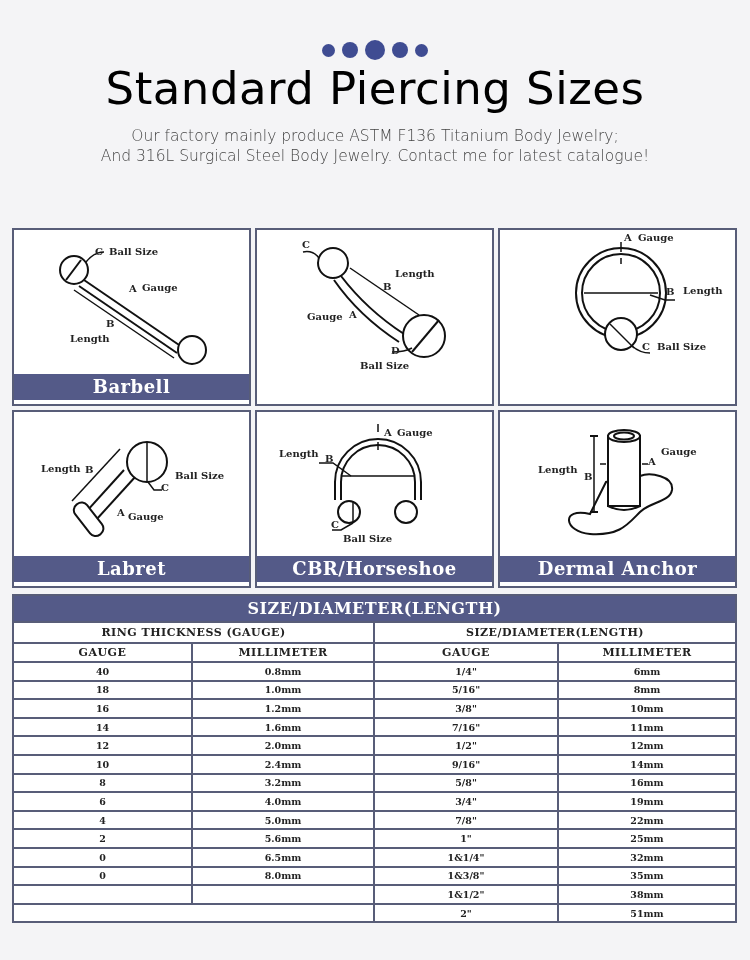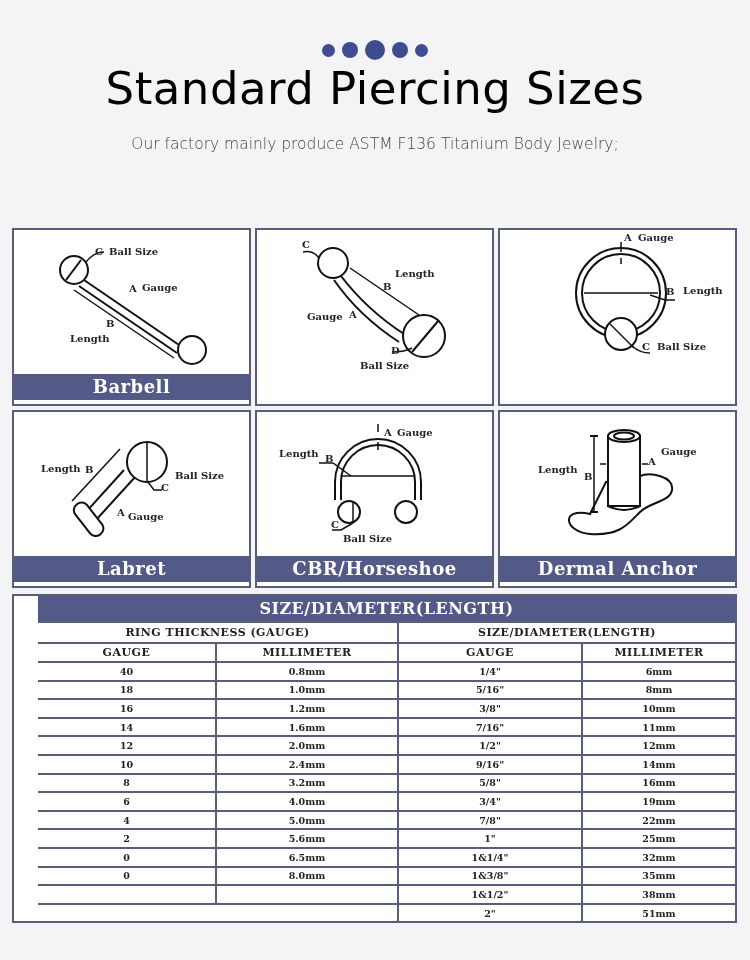--- a/index.html
+++ b/index.html
@@ -1,26 +1,26 @@
 <!DOCTYPE html>
 <html><head>
 <meta charset="utf-8">
 <style>
   html, body { margin:0; padding:0; }
   body { width:750px; height:960px; background:#f4f4f6; position:relative; overflow:hidden; font-family:"DejaVu Serif", serif; }
   .dots { position:absolute; top:40px; left:0; width:750px; display:flex; justify-content:center; align-items:center; gap:7px; }
   .dot { border-radius:50%; background:#3f4c92; }
   .title { position:absolute; top:62px; left:0; width:750px; text-align:center; font-family:"DejaVu Sans", sans-serif; font-size:45px; color:#000000; letter-spacing:0.5px; }
-  .subtitle { position:absolute; top:134px; left:0; width:750px; text-align:center; font-family:"DejaVu Sans", sans-serif; font-size:15.5px; color:#444; line-height:20px; font-weight:300; }
+  .subtitle { position:absolute; top:126px; left:0; width:750px; text-align:center; font-family:"DejaVu Sans", sans-serif; font-size:15.5px; color:#444; line-height:20px; font-weight:300; }
   .grid { position:absolute; left:12px; top:228px; width:726px; display:grid; grid-template-columns:239px 239px 239px; column-gap:4px; row-gap:4px; }
   .card { height:178px; border:2px solid #585d78; background:#fff; box-sizing:border-box; position:relative; }
   .card svg { position:absolute; left:0; top:0; }
   .card-label { position:absolute; left:0; right:0; bottom:4px; height:26px; background:#545a88; color:#fff; font-weight:bold; font-size:18px; text-align:center; line-height:26px; letter-spacing:0.5px; }
   .dl { font-family:"DejaVu Serif", serif; font-size:10px; font-weight:bold; fill:#222; }
-  .tbl { position:absolute; left:12px; top:594px; width:725px; border:2px solid #585d78; box-sizing:border-box; background:#fff;padding-left:24px; }
+  .tbl { position:absolute; left:12px; top:594px; width:725px; border:2px solid #585d78; box-sizing:border-box; background:#fff; }
   .tbl-head { background:#545a88; color:#fff; height:25px; line-height:25px; text-align:center; font-weight:bold; font-size:16px; border-bottom:2px solid #585d78; letter-spacing:0.5px; }
   table { border-collapse:collapse; width:100%; table-layout:fixed; }
   td { border:2px solid #585d78; text-align:center; font-size:9.5px; font-weight:bold; color:#222; height:16.6px; padding:0; }
   td.h1 { font-size:11px; letter-spacing:0.5px; height:19px; }
   td.h2 { font-size:11px; letter-spacing:0.5px; height:17px; }
   tr:first-child td { border-top:none; }
   td:first-child { border-left:none; }
   td:last-child { border-right:none; }
   tr:last-child td { border-bottom:none; }
 </style>
@@ -30,20 +30,21 @@
 <div class="dots">
   <div class="dot" style="width:13px;height:13px;"></div>
   <div class="dot" style="width:16px;height:16px;"></div>
   <div class="dot" style="width:20px;height:20px;"></div>
   <div class="dot" style="width:16px;height:16px;"></div>
   <div class="dot" style="width:13px;height:13px;"></div>
 </div>
 <div class="title">Standard Piercing Sizes</div>
 <div class="subtitle">
   <div>Our factory mainly produce ASTM F136 Titanium Body Jewelry;</div>
+  <div>And 316L Surgical Steel Body Jewelry. Contact me for latest catalogue!</div>
 </div>
 
 <div class="grid">
 
   <div class="card">
     <svg width="235" height="150" stroke="#111" stroke-width="2" fill="none">
       <circle cx="60" cy="40" r="14"></circle>
       <line x1="52" y1="50" x2="67" y2="30"></line>
       <line x1="70" y1="50" x2="168" y2="117"></line>
       <line x1="65" y1="56" x2="163" y2="123"></line>

